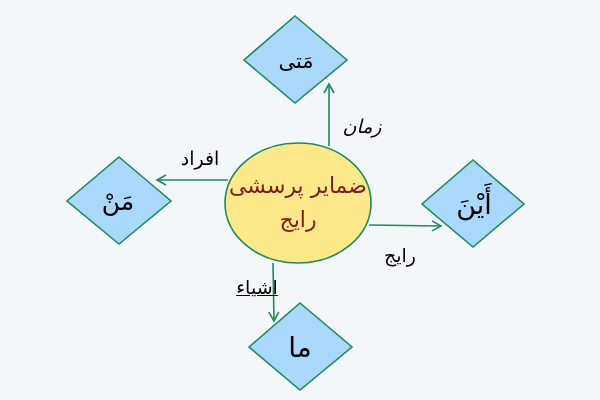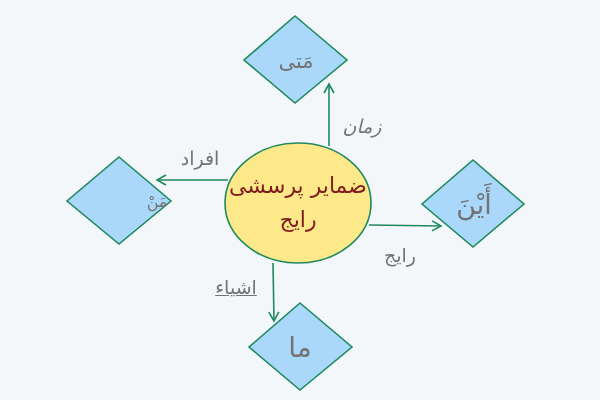--- a/index.html
+++ b/index.html
@@ -1,19 +1,19 @@
 <!DOCTYPE html>
 <html><head>
 <meta charset="utf-8">
 <style>
   html, body { margin:0; padding:0; }
   body { width:600px; height:400px; background:#f4f7fa; position:relative; overflow:hidden;
          font-family:"DejaVu Sans", sans-serif; }
   svg { position:absolute; left:0; top:0; }
-  .lbl { position:absolute; font-size:19px; color:#737373; direction:rtl; white-space:nowrap;
+  .lbl { position:absolute; font-size:19px; color:#000000; direction:rtl; white-space:nowrap;
          transform:translate(-50%,-50%); }
   .center-text { position:absolute; left:298px; top:203px; transform:translate(-50%,-50%);
          text-align:center; font-size:22px; line-height:34px; color:#7f1d1d; direction:rtl; width:140px; }
 </style>
 </head>
 <body>
 
 <svg width="600" height="400" viewBox="0 0 600 400">
   <defs>
     <marker id="arr" markerWidth="12" markerHeight="12" refX="10" refY="6" orient="auto" markerUnits="userSpaceOnUse">
@@ -33,20 +33,20 @@
   <polygon points="473,160 524,204 473,247 422,204" fill="#a9d8fb" stroke="#1f8a5e" stroke-width="1.6"></polygon>
   <polygon points="300,303 352,347 300,390 249,347" fill="#a9d8fb" stroke="#1f8a5e" stroke-width="1.6"></polygon>
 </svg>
 
 <div class="center-text">
   <div>ضمایر پرسشی</div>
   <div>رایج</div>
 </div>
 
 <div class="lbl" style="left:296px;top:61px;font-size:21px;">مَتی</div>
-<div class="lbl" style="left:118px;top:201px;font-size:16px;margin-left:39px;">مَنْ</div>
+<div class="lbl" style="left:118px;top:201px;font-size:25px;">مَنْ</div>
 <div class="lbl" style="left:474px;top:204px;font-size:27px;">أَيْنَ</div>
 <div class="lbl" style="left:300px;top:347px;font-size:28px;">ما</div>
 
 <div class="lbl" style="left:362px;top:126px;font-style:italic;">زمان</div>
 <div class="lbl" style="left:200px;top:158px;font-family:Liberation Serif, serif;">افراد</div>
 <div class="lbl" style="left:400px;top:255px;">رایج</div>
-<div class="lbl" style="left:236px;top:287px;text-decoration:underline;">اشیاء</div>
+<div class="lbl" style="left:257px;top:287px;text-decoration:underline;">اشیاء</div>
 
 </body></html>

